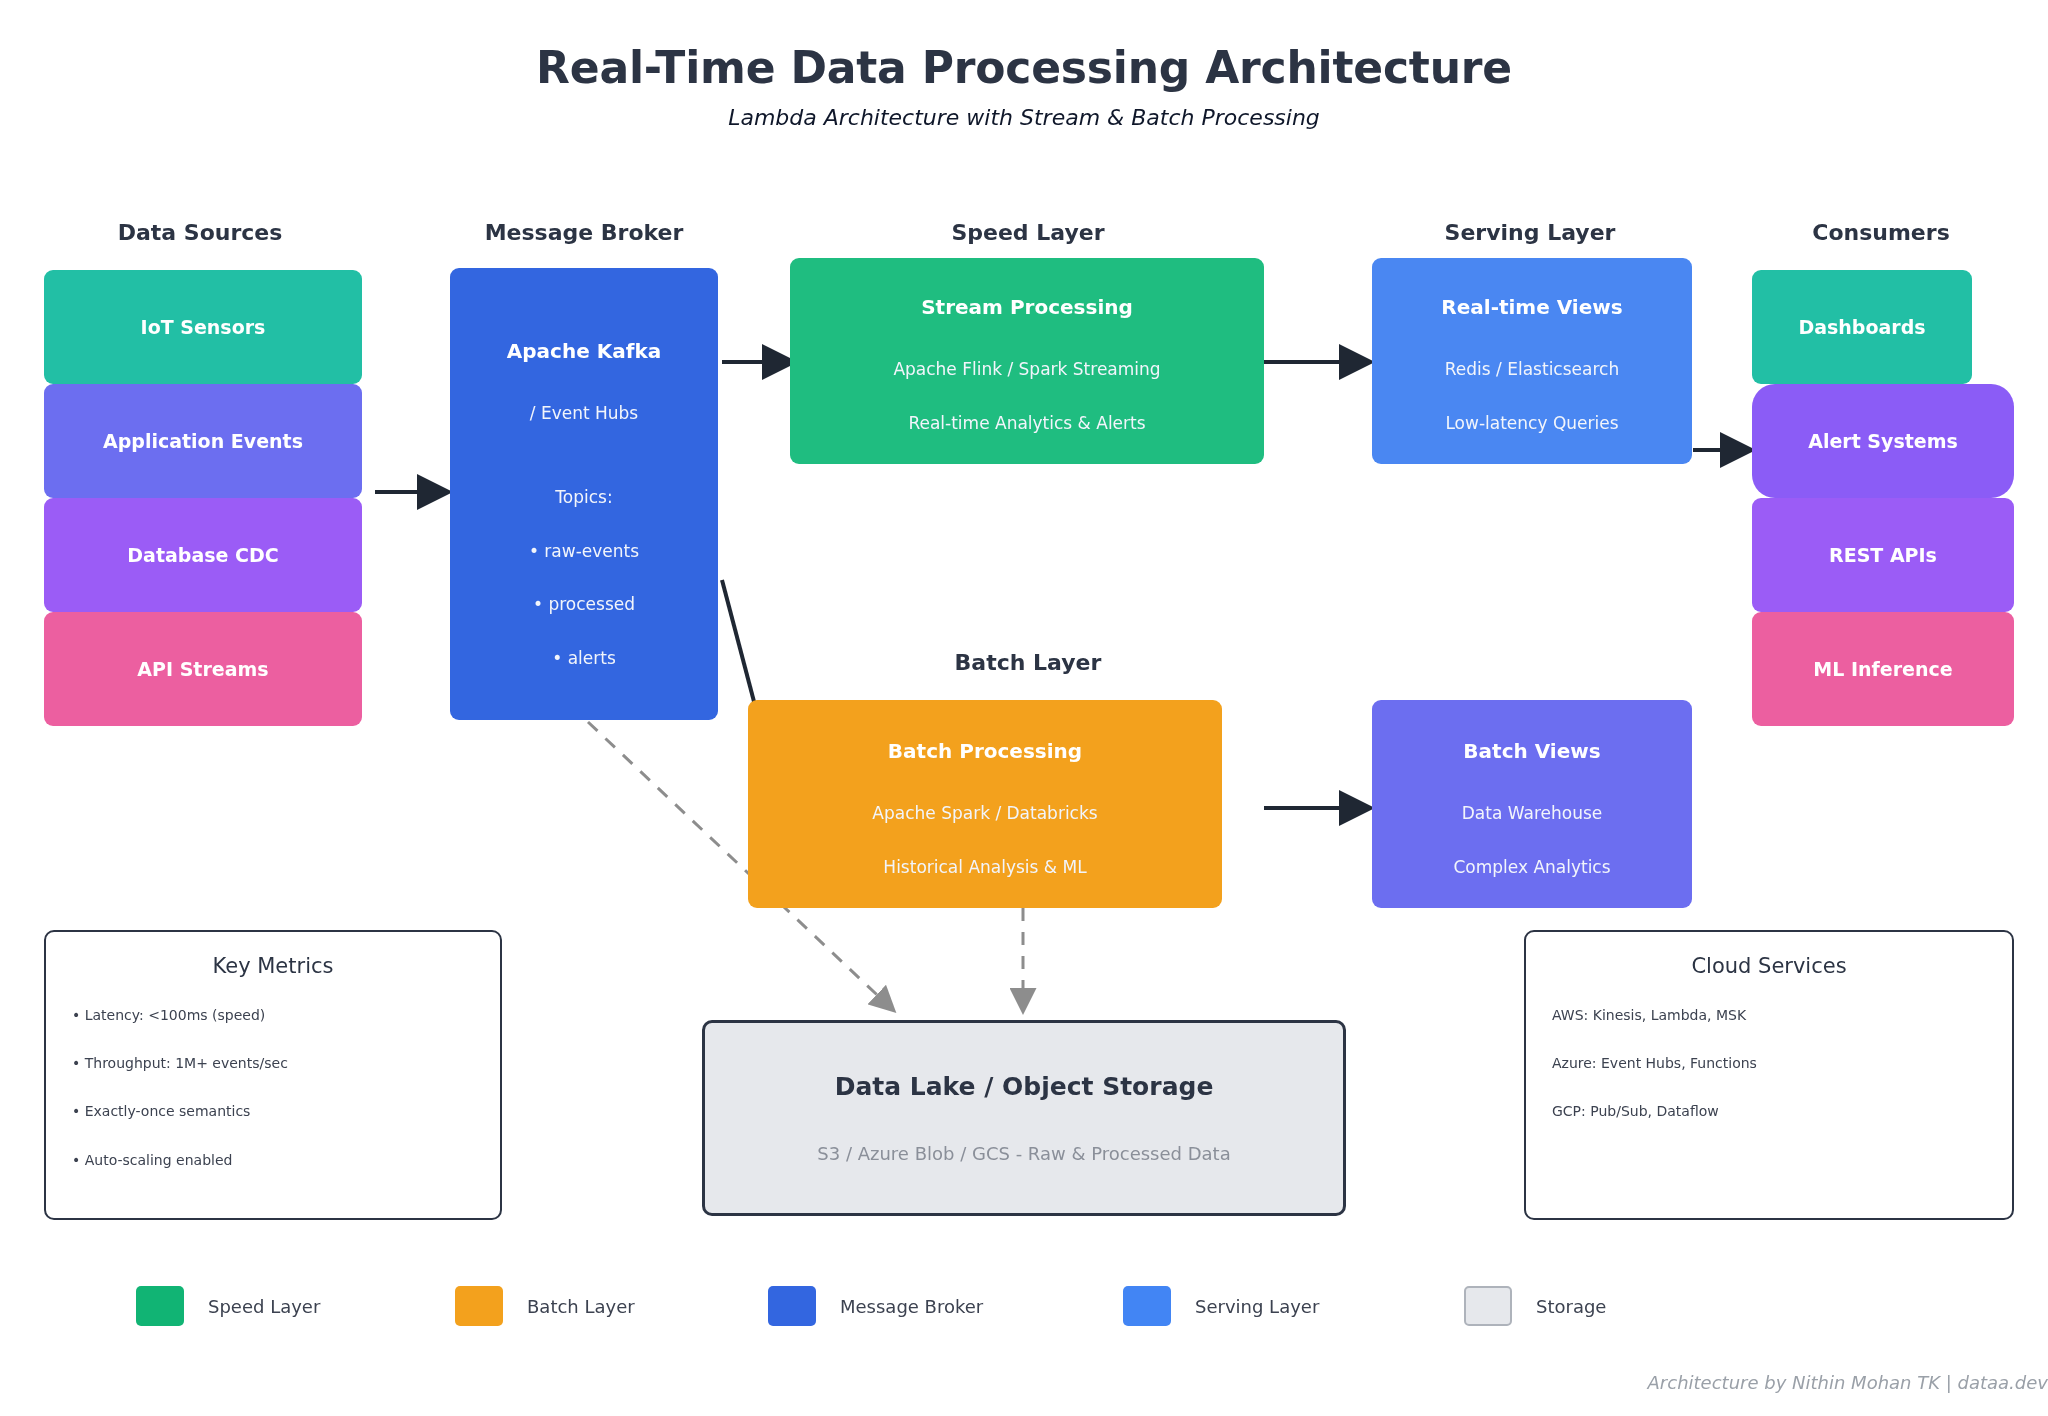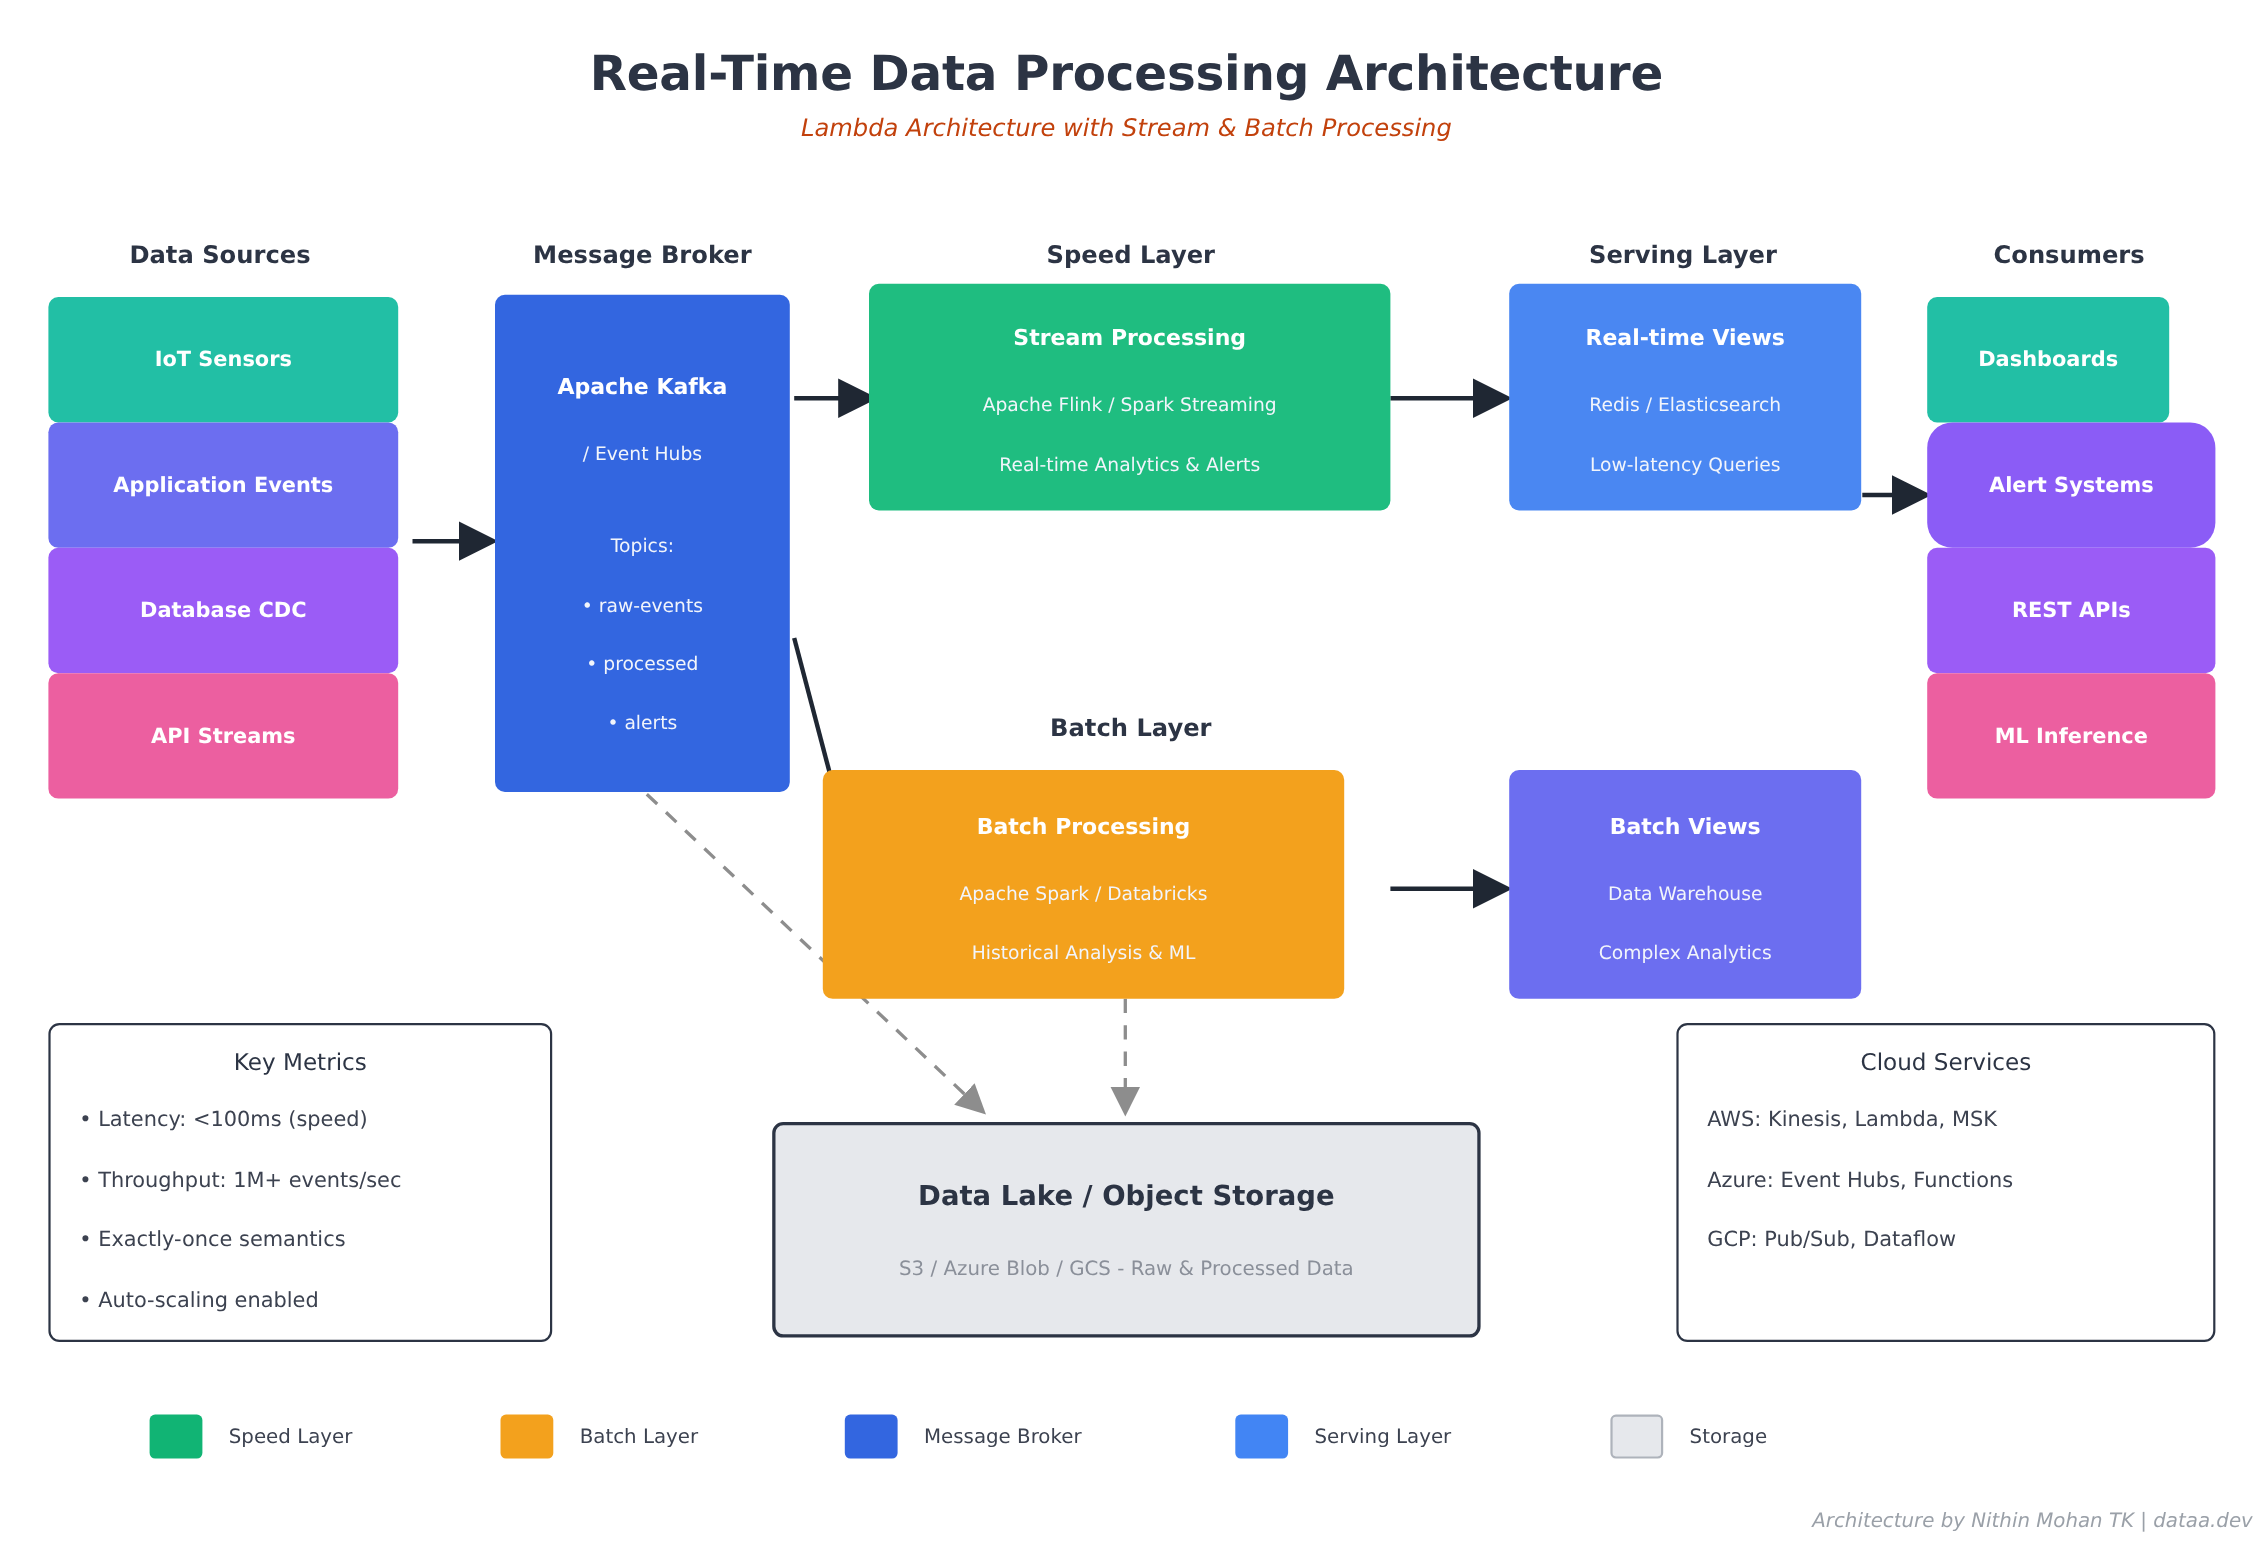--- a/index.html
+++ b/index.html
@@ -14,21 +14,21 @@
   
   .main-title {
     position: absolute; left: 0; top: 42px; width: 2048px;
     text-align: center;
     font-size: 44px; font-weight: bold; color: #2c3444;
     letter-spacing: -0.2px;
   }
   .subtitle {
     position: absolute; left: 0; top: 105px; width: 2048px;
     text-align: center;
-    font-size: 22px; font-style: italic; color: #c2410c;
+    font-size: 22px; font-style: italic; color: #0f172a;
   }
   .col-header {
     position: absolute;
     text-align: center;
     font-size: 22px; font-weight: bold; color: #2c3444;
   }
   .section-header {
     position: absolute;
     text-align: center;
     font-size: 22px; font-weight: bold; color: #2c3444;
@@ -60,21 +60,21 @@
     border: 2px solid #2c3444;
     border-radius: 10px;
     padding: 22px 26px;
   }
   .panel .p-title {
     text-align: center;
     font-size: 21px; font-weight: normal; color: #2c3444;
     margin-bottom: 28px;
   }
   .panel .p-line {
-    font-size: 19px; color: #3c4250;
+    font-size: 14px; color: #3c4250;
     margin-bottom: 30px; line-height: 1.3;
   }
 
   
   .lake {
     position: absolute;
     background: #e6e8ec;
     border: 3px solid #2c3444;
     border-radius: 10px;
     display: flex; flex-direction: column;

